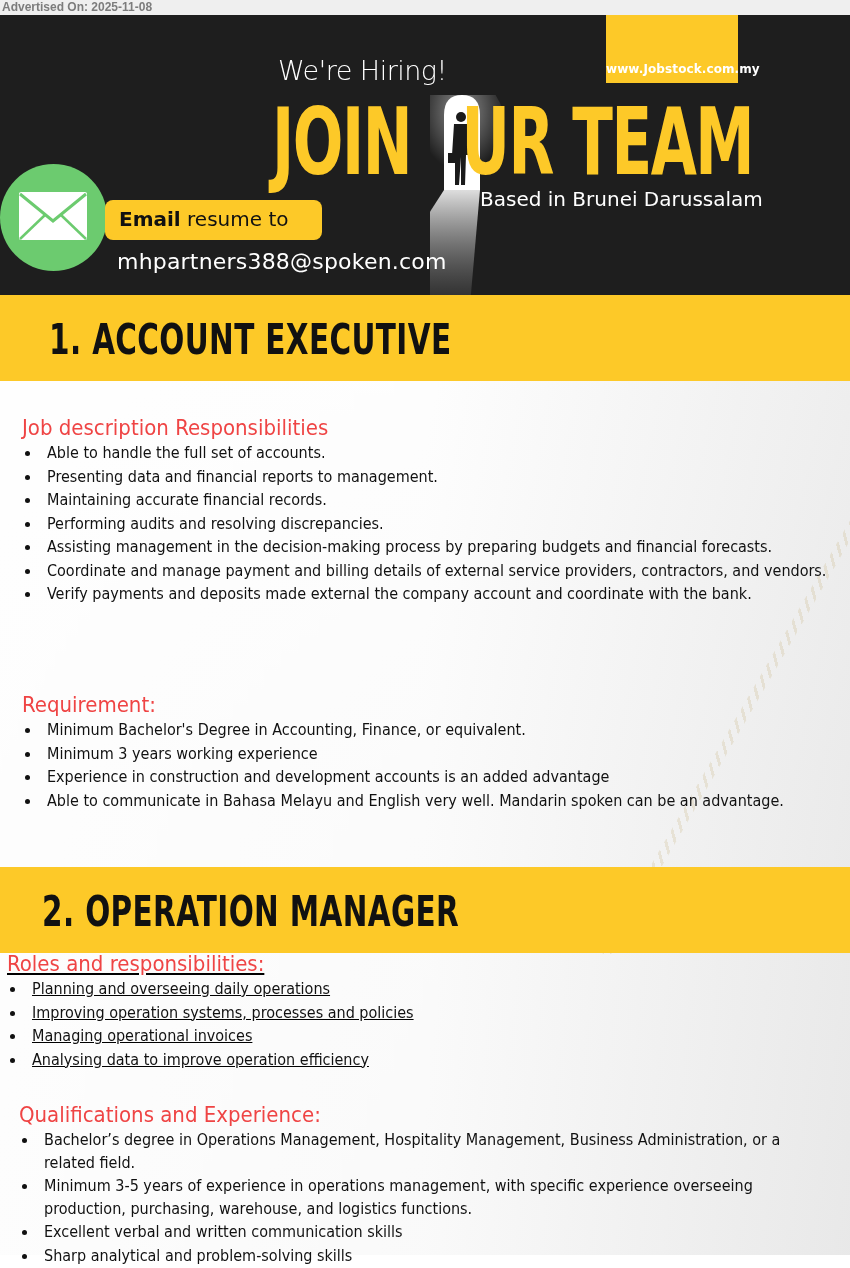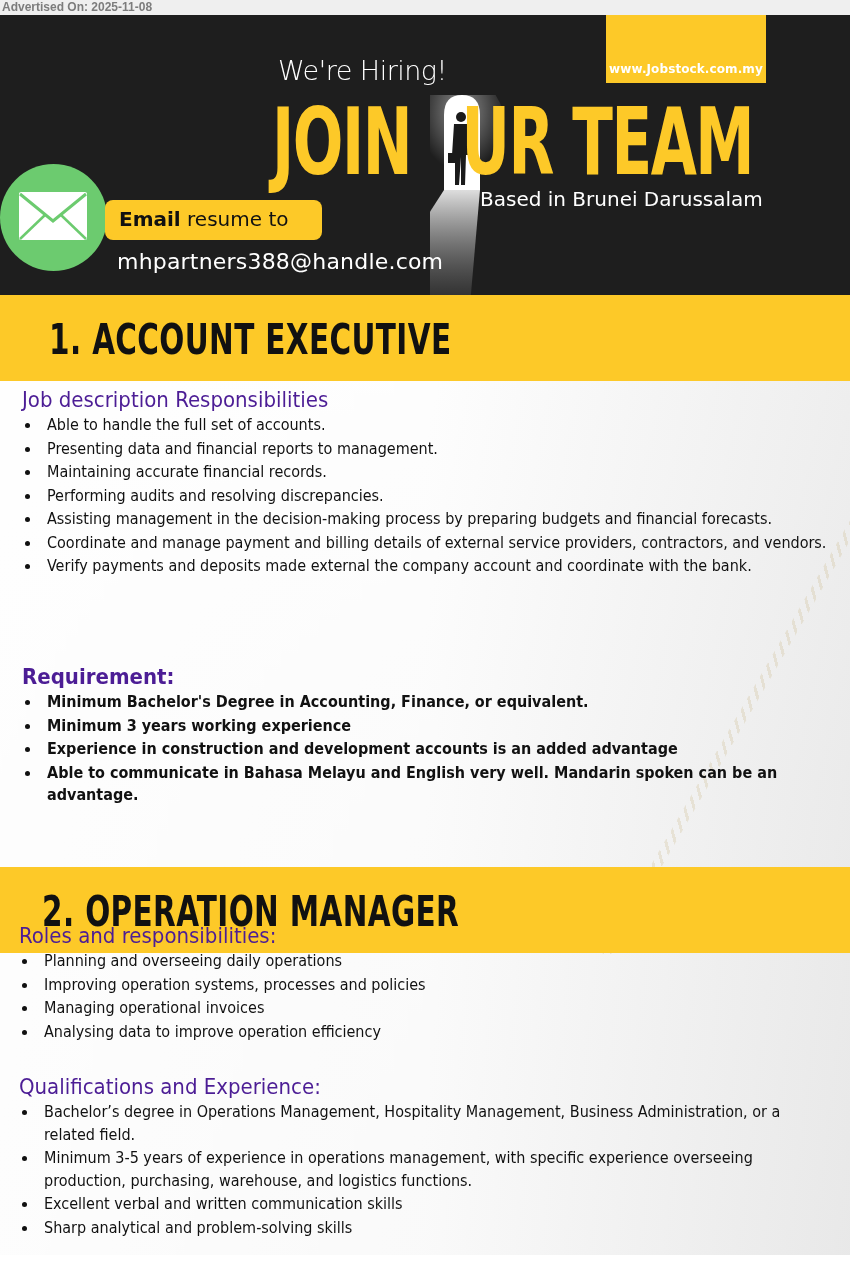--- a/index.html
+++ b/index.html
@@ -14,21 +14,21 @@
     position: absolute; left: 2px; top: 0px;
     font-family: "Liberation Sans", sans-serif; font-weight: bold;
     font-size: 12px; line-height: 15px; color: #7c7c7c;
   }
 
   .banner {
     position: absolute; left: 0; top: 15px; width: 850px; height: 280px;
     background: #1e1e1e; overflow: hidden;
   }
   .site-box {
-    position: absolute; left: 606px; top: 0; width: 160px; height: 68px;
+    position: absolute; left: 606px; top: 0; width: 132px; height: 68px;
     background: #fdc928;
   }
   .site-box span {
     position: absolute; left: 0; right: 0; bottom: 7px; text-align: center;
     font-family: "DejaVu Sans", sans-serif; font-weight: bold; font-size: 12px;
     color: #ffffff; letter-spacing: 0.1px;
   }
   .hiring {
     position: absolute; left: 278px; top: 40px;
     font-family: "DejaVu Sans", sans-serif; font-weight: 300;
@@ -93,36 +93,36 @@
     letter-spacing: 0.5px;
   }
   .job1 { top: 295px; }
   .job1 .title { left: 49px; }
   .job2 { top: 824px; margin-top: 43px; }
   .job2 .title { left: 42px; }
 
   .section { position: absolute; left: 0; width: 850px; }
   .sec-title {
     font-family: "DejaVu Sans Condensed", "DejaVu Sans", sans-serif;
-    font-size: 22px; color: #4c1d95; line-height: 28px;
+    font-size: 22px; color: #ef4444; line-height: 28px; margin-top: 28px;
   }
   ul.bullets { list-style: none; }
   ul.bullets li {
     position: relative; padding-left: 25px;
     font-family: "DejaVu Sans Condensed", "DejaVu Sans", sans-serif;
     font-size: 16px; line-height: 22.5px; color: #111111;
     margin-bottom: 1px;
   }
   ul.bullets li::before {
     content: ""; position: absolute; left: 3px; top: 9px;
     width: 5px; height: 5px; border-radius: 50%; background: #111;
   }
   .s1 { top: 386px; left: 22px; width: 810px; }
-  .s2 { top: 663px; left: 22px; width: 810px; font-weight: bold; }
-  .s3 { top: 922px; left: 19px; width: 810px; }
+  .s2 { top: 663px; left: 22px; width: 810px; }
+  .s3 { top: 922px; left: 7px; width: 810px; text-decoration: underline; }
   .s4 { top: 1073px; left: 19px; width: 780px; }
 </style>
 </head>
 <body>
 
 <div class="ad-strip">
   <span>Advertised On: 2025-11-08</span>
 </div>
 
 <div class="banner">
@@ -160,21 +160,21 @@
     <svg width="70" height="50" viewBox="0 0 70 50">
       <rect x="1" y="1" width="68" height="48" rx="2" fill="#ffffff"></rect>
       <polyline points="2,3 35,30 68,3" fill="none" stroke="#6ccb6f" stroke-width="3"></polyline>
       <polyline points="2,48 27,24" fill="none" stroke="#6ccb6f" stroke-width="2.5"></polyline>
       <polyline points="68,48 43,24" fill="none" stroke="#6ccb6f" stroke-width="2.5"></polyline>
     </svg>
   </div>
   <div class="email-pill">
     <span class="lbl"><b>Email</b><span> resume to</span></span>
   </div>
-  <div class="email-addr">mhpartners388@handle.com</div>
+  <div class="email-addr">mhpartners388@spoken.com</div>
 </div>
 
 <div class="content-bg">
   <div class="crane"></div>
 </div>
 
 <div class="job-header job1">
   <div class="title">1. ACCOUNT EXECUTIVE</div>
 </div>
 

